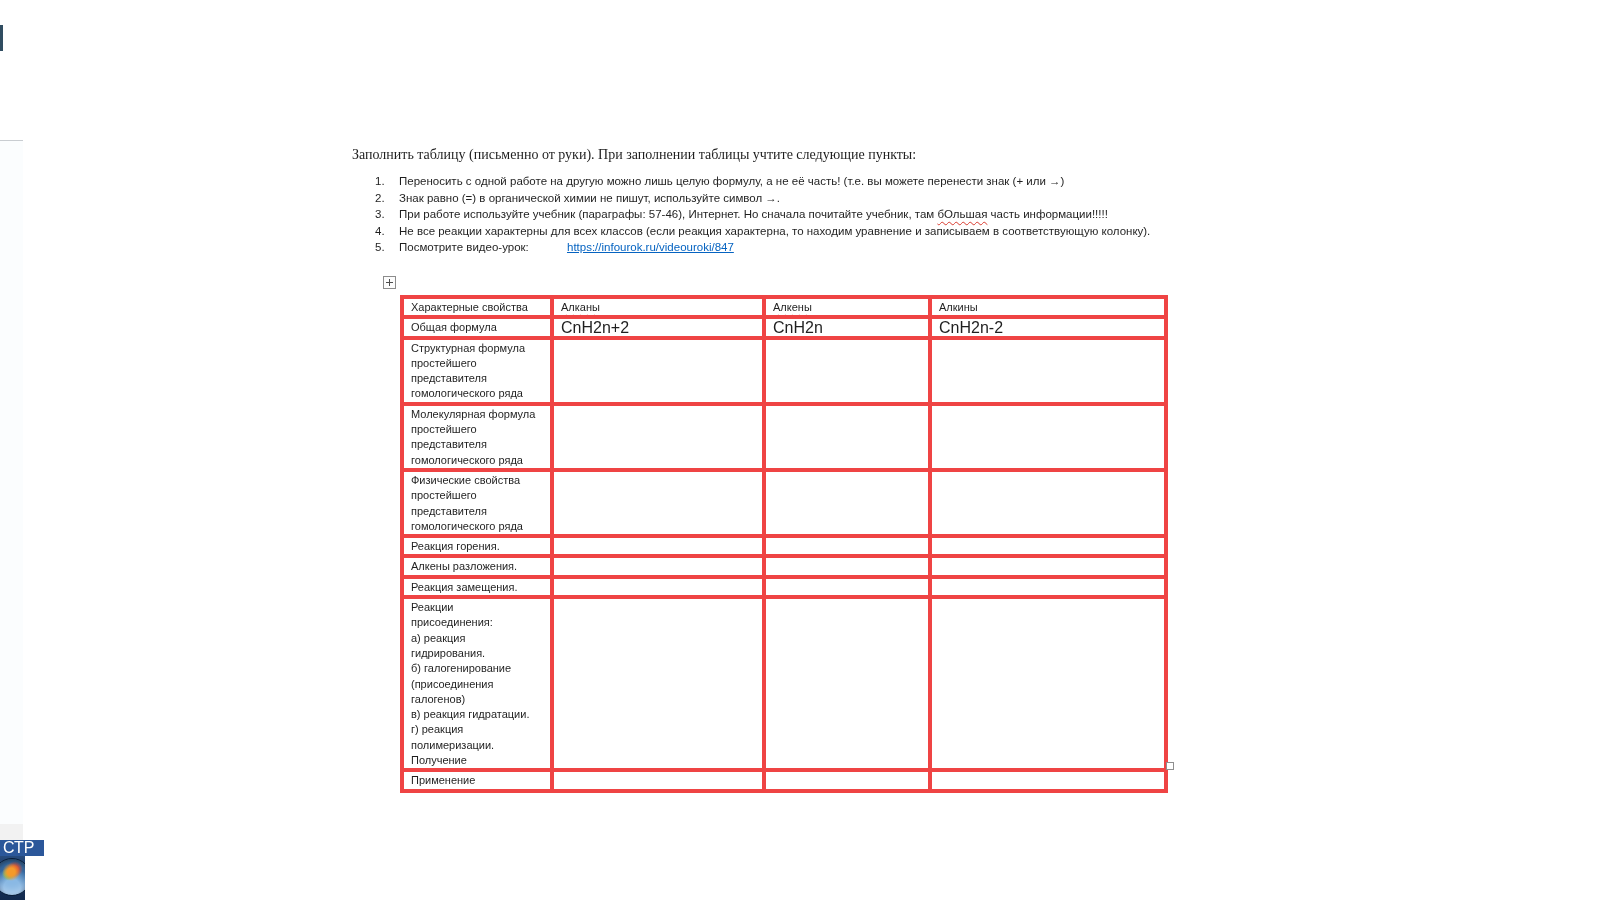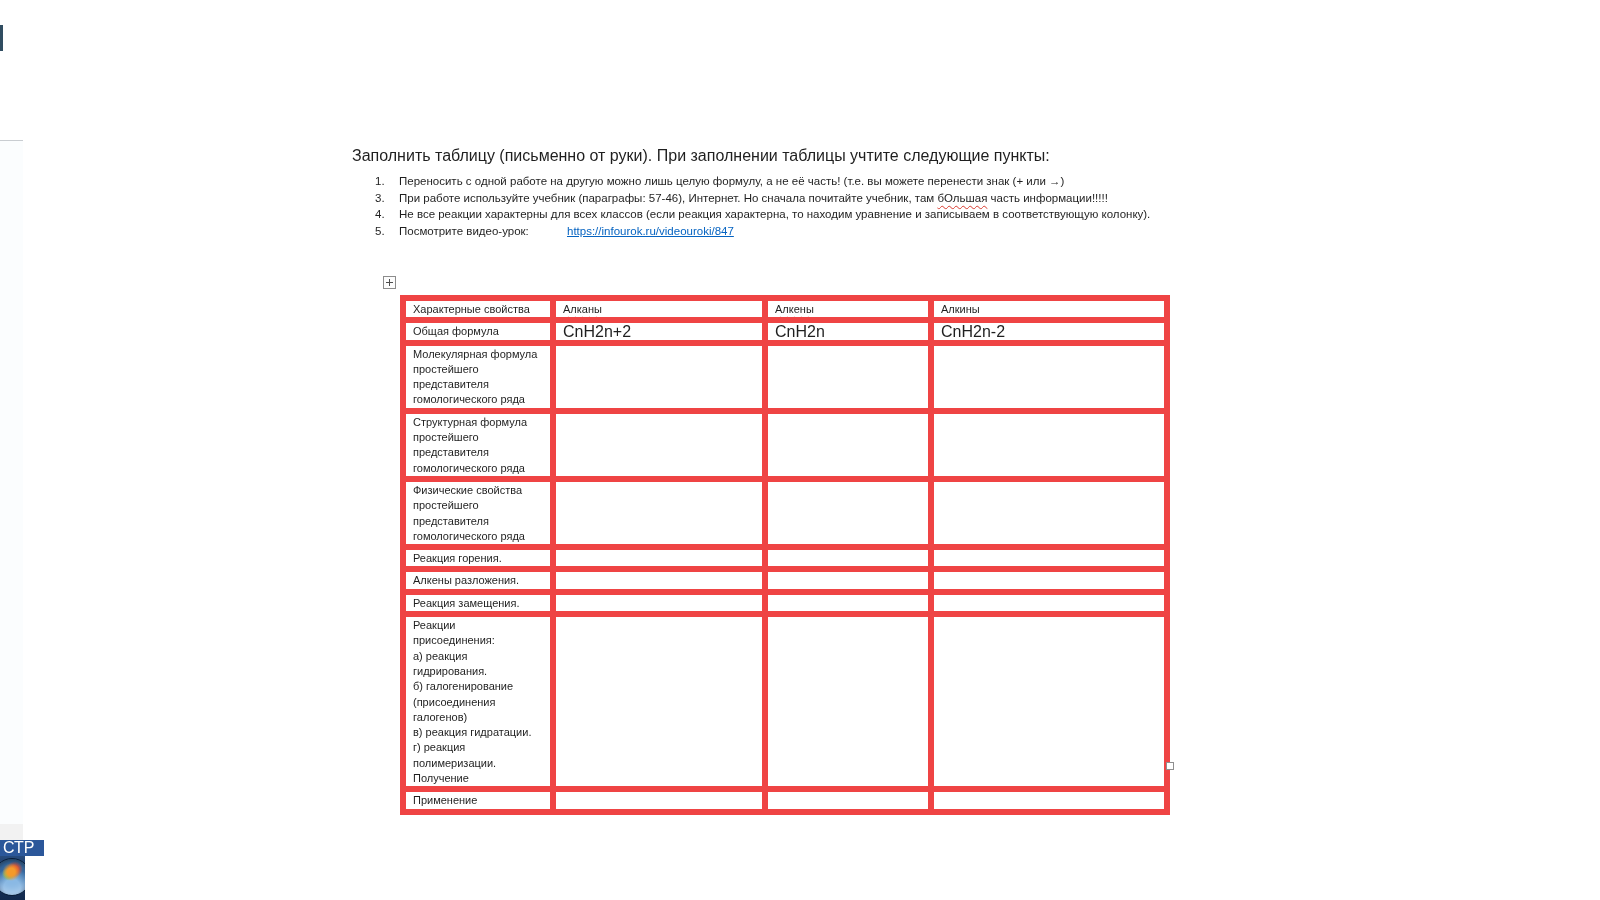--- a/index.html
+++ b/index.html
@@ -1,33 +1,33 @@
 <!DOCTYPE html>
 <html><head>
 <meta charset="utf-8">
 <style>
   * { margin:0; padding:0; box-sizing:border-box; }
   html,body { width:1600px; height:900px; background:#fff; overflow:hidden;
               font-family:"Liberation Sans", sans-serif; }
   #screen { position:relative; width:1600px; height:900px; background:#ffffff; color:#1f1f1f; }
 
   
-  #intro { position:absolute; left:352px; top:147px; font-size:16px; white-space:nowrap; }
+  #intro { position:absolute; left:352px; top:147px; font-size:14px; white-space:nowrap;font-family:Liberation Serif, serif; }
   #instruction-list { position:absolute; left:375px; top:173px; font-size:11.5px; }
   .list-item { line-height:16.5px; white-space:nowrap; }
   .num { display:inline-block; width:24px; }
   a.doc-link { color:#0563c1; text-decoration:underline; cursor:pointer;padding-left:35px; }
   .squiggle { text-decoration-line:underline; text-decoration-style:wavy;
               text-decoration-color:#d83a2e; text-decoration-thickness:1px;
               text-underline-offset:2.5px; }
 
   
   #props-table { position:absolute; left:400px; top:295px; width:764px;
                  border-collapse:collapse; table-layout:fixed; font-size:11px; }
-  #props-table td, #props-table th { border:6px solid #ef4444; vertical-align:top;
+  #props-table td, #props-table th { border:4px solid #ef4444; vertical-align:top;
                  padding:1px 4px 0 7px; font-weight:normal; text-align:left;
                  line-height:15.3px; overflow:hidden; }
   .pre { white-space:pre-line; }
   .formula-cell { font-size:16px; line-height:18px; padding-top:0;margin-left:13px; }
   tr.tr-head   { height:17px; }
   tr.tr-formula{ height:20px; }
   tr.tr-4l     { height:63px; }
   tr.tr-4lb    { height:65px; }
   tr.tr-1l     { height:17px;padding-left:16px; }
   tr.tr-1s     { height:15px; }
@@ -67,20 +67,21 @@
 </style>
 </head>
 <body>
 
 <div id="screen">
 
   <div id="intro">Заполнить таблицу (письменно от руки). При заполнении таблицы учтите следующие пункты:</div>
 
   <div id="instruction-list">
     <div class="list-item"><span class="num">1.</span><span>Переносить с одной работе на другую можно лишь целую формулу, а не её часть! (т.е. вы можете перенести знак (+ или →)</span></div>
+    <div class="list-item"><span class="num">2.</span><span>Знак равно (=) в органической химии не пишут, используйте символ →.</span></div>
     <div class="list-item"><span class="num">3.</span><span>При работе используйте учебник (параграфы: 57-46), Интернет. Но сначала почитайте учебник, там </span><span class="squiggle">бОльшая</span><span> часть информации!!!!!</span></div>
     <div class="list-item"><span class="num">4.</span><span>Не все реакции характерны для всех классов (если реакция характерна, то находим уравнение и записываем в соответствующую колонку).</span></div>
     <div class="list-item"><span class="num">5.</span><span>Посмотрите видео-урок: </span><a class="doc-link">https://infourok.ru/videouroki/847</a></div>
   </div>
 
   <div id="move-handle"></div>
 
   <table id="props-table">
     <colgroup>
       <col style="width:150px">
@@ -95,30 +96,30 @@
       <th><span class="squiggle">Алкены</span></th>
       <th><span>Алкины</span></th>
     </tr>
     <tr class="tr-formula">
       <td>Общая формула</td>
       <td class="formula-cell">CnH2n+2</td>
       <td class="formula-cell">CnH2n</td>
       <td class="formula-cell">CnH2n-2</td>
     </tr>
     <tr class="tr-4l">
-      <td class="pre">Молекулярная формула
+      <td class="pre">Структурная формула
 простейшего
 представителя
 гомологического ряда</td>
       <td></td>
       <td></td>
       <td></td>
     </tr>
     <tr class="tr-4l">
-      <td class="pre">Структурная формула
+      <td class="pre">Молекулярная формула
 простейшего
 представителя
 гомологического ряда</td>
       <td></td>
       <td></td>
       <td></td>
     </tr>
     <tr class="tr-4lb">
       <td class="pre">Физические свойства
 простейшего

